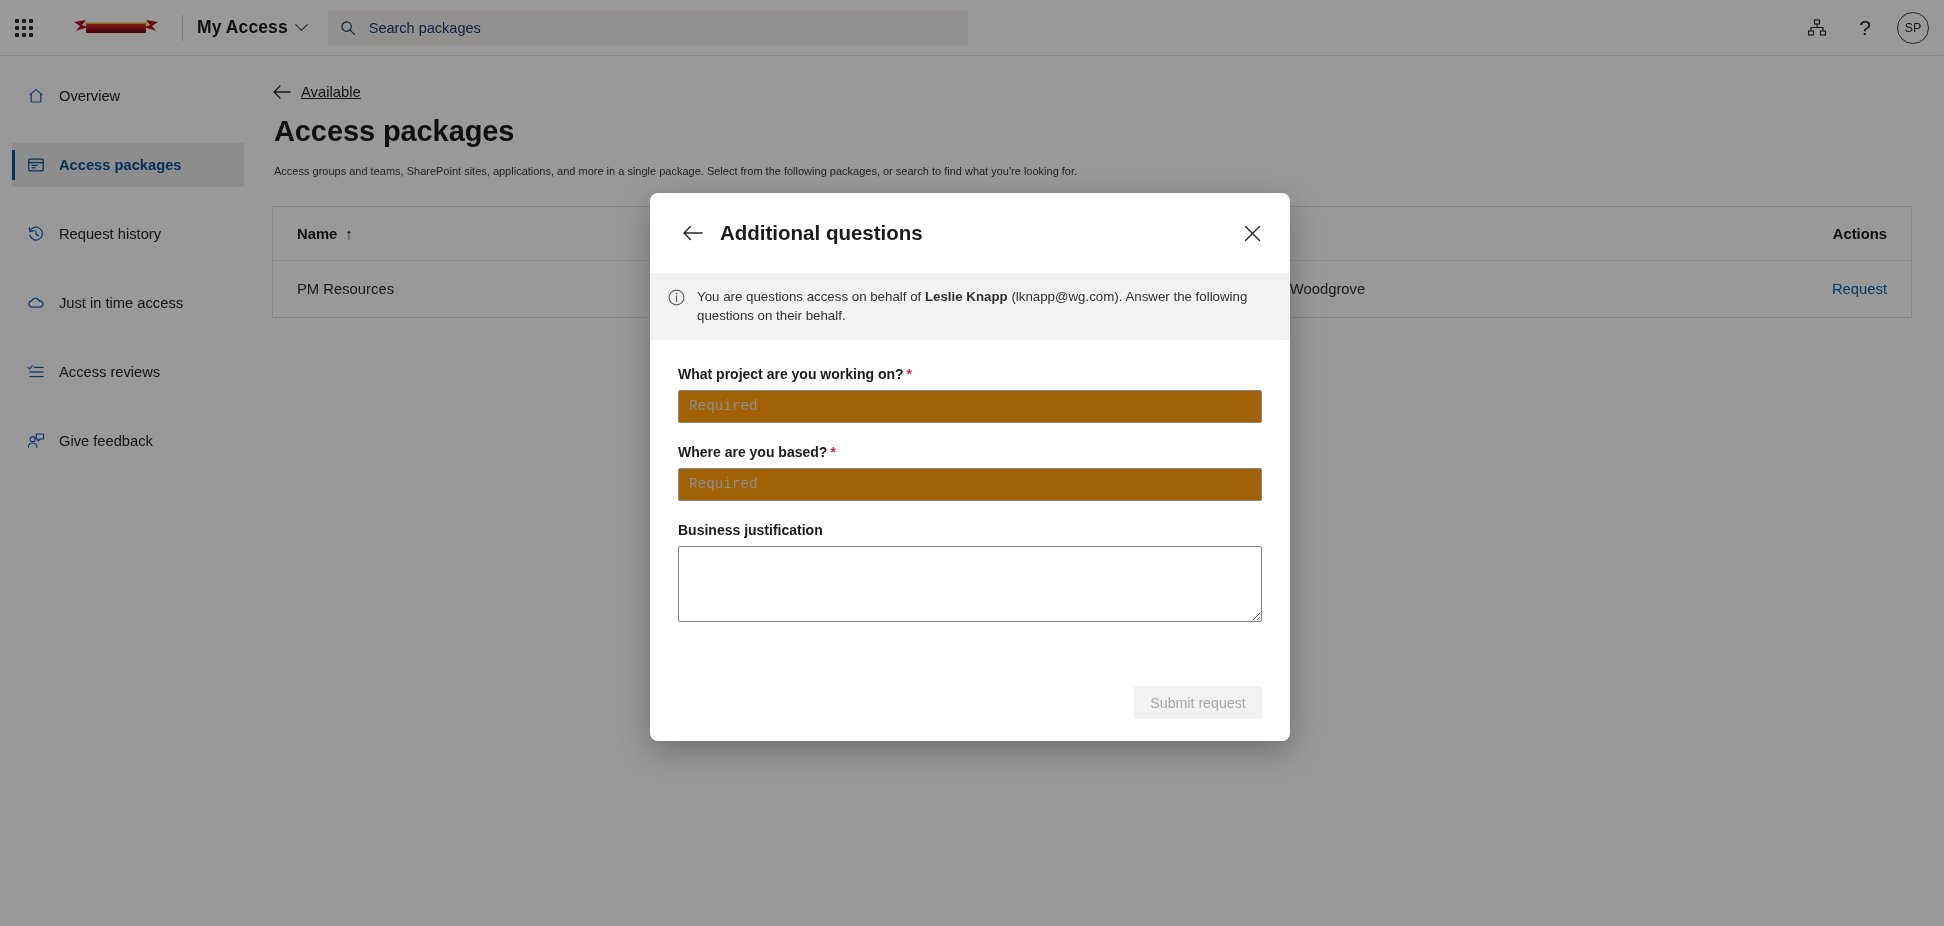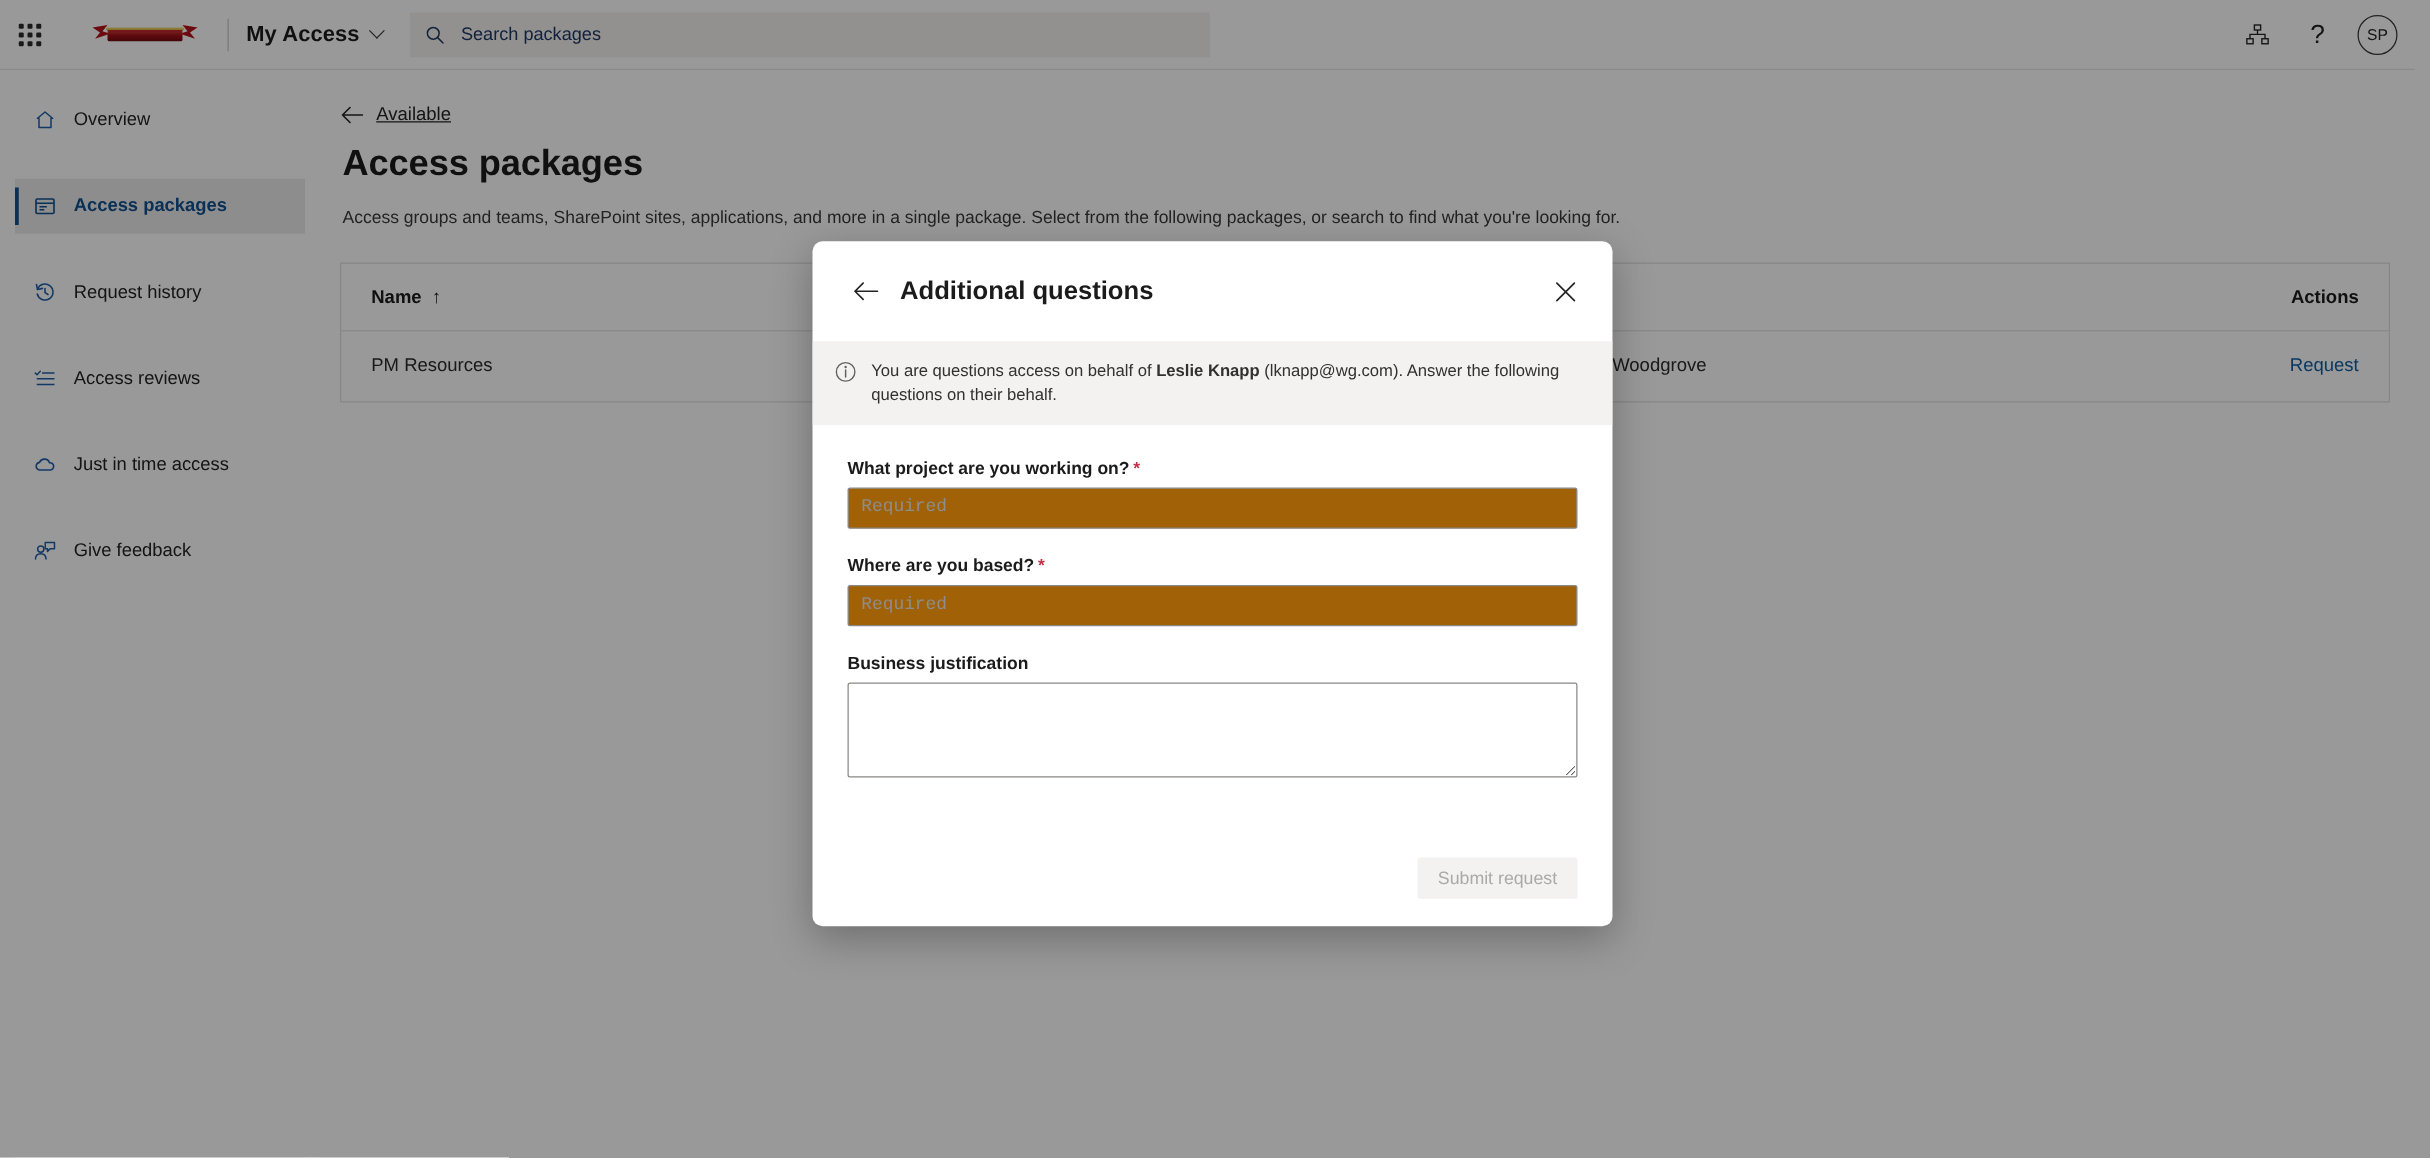--- a/index.html
+++ b/index.html
@@ -9,21 +9,21 @@
     overflow: hidden;
     font-family: "Liberation Sans", sans-serif;
   }
   body { background: #ffffff; position: relative; }
 
   
   #page { position: absolute; inset: 0; background: #ffffff; }
 
   
   .topbar {
-    position: absolute; top: 0; left: 0; right: 12px; height: 56px;
+    position: absolute; top: 0; left: 0; right: 1px; height: 56px;
     background: #ffffff; display: flex; align-items: center;
     border-bottom: 1px solid #e6e6e6;
   }
   .waffle {
     width: 48px; height: 56px; display: flex; align-items: center;
     justify-content: center; cursor: pointer;
   }
   .waffle-grid {
     display: grid; grid-template-columns: repeat(3, 4px);
     grid-template-rows: repeat(3, 4px); gap: 3px;
@@ -70,21 +70,21 @@
   .nav-item .ico { width: 20px; height: 20px; display: flex; align-items: center; justify-content: center; flex: 0 0 20px; }
   .nav-item.active { background: #ebebeb; font-weight: 700; color: #10508f; }
   .nav-item.active::before {
     content: ""; position: absolute; left: 0; top: 7px; bottom: 7px; width: 3px; background: #10508f;
   }
 
   
   .main { position: absolute; top: 56px; left: 244px; right: 0; bottom: 0; background: #ffffff; padding: 28px 36px 0 28px; }
   .breadcrumb { display: flex; align-items: center; gap: 10px; font-size: 14.8px; color: #242424; cursor: pointer; text-decoration: underline; }
   .page-title { font-size: 29px; font-weight: 600; color: #1b1b1b; margin: 15px 0 0 2px; letter-spacing: -.1px; }
-  .page-desc { font-size: 14px; color: #3a3a3a; margin: 17px 0 0 2px; }
+  .page-desc { font-size: 11px; color: #3a3a3a; margin: 17px 0 0 2px; }
 
   .table-card {
     margin-top: 29px; border: 1px solid #e0e0e0; background: #fff; width: 1640px;
   }
   table { width: 100%; border-collapse: collapse; }
   thead th {
     text-align: left; font-size: 14.8px; font-weight: 700; color: #1b1b1b;
     padding: 18px 0 18px 24px; border-bottom: 1px solid #e6e6e6; white-space: nowrap;
   }
   tbody td { font-size: 14.8px; color: #2b2b2b; padding: 20px 0 20px 24px; }
@@ -243,36 +243,36 @@
           <path d="M9 5.8 V9.1 L11.4 10.6" fill="none" stroke="#1f5faa" stroke-width="1.25" stroke-linecap="round"></path>
         </svg>
       </span>
       <span>Request history</span>
     </div>
 
 
     <div class="nav-item">
       <span class="ico">
         <svg width="18" height="18" viewBox="0 0 18 18">
+          <path d="M4.4 13 A3.1 3.1 0 0 1 4.6 6.9 A4.3 4.3 0 0 1 12.6 7.2 A2.9 2.9 0 0 1 13.4 13 Z" fill="none" stroke="#1f5faa" stroke-width="1.25" stroke-linejoin="round"></path>
+        </svg>
+      </span>
+      <span>Just in time access</span>
+    </div>
+
+    <div class="nav-item">
+      <span class="ico">
+        <svg width="18" height="18" viewBox="0 0 18 18">
           <path d="M1.2 4.4 L2.6 5.8 L5.2 3" fill="none" stroke="#1f5faa" stroke-width="1.2" stroke-linecap="round" stroke-linejoin="round"></path>
           <line x1="6.6" y1="4.4" x2="16.6" y2="4.4" stroke="#1f5faa" stroke-width="1.3"></line>
           <line x1="2.4" y1="9" x2="16.6" y2="9" stroke="#1f5faa" stroke-width="1.3"></line>
           <line x1="2.4" y1="13.6" x2="16.6" y2="13.6" stroke="#1f5faa" stroke-width="1.3"></line>
         </svg>
       </span>
       <span>Access reviews</span>
-    </div>
-
-    <div class="nav-item">
-      <span class="ico">
-        <svg width="18" height="18" viewBox="0 0 18 18">
-          <path d="M4.4 13 A3.1 3.1 0 0 1 4.6 6.9 A4.3 4.3 0 0 1 12.6 7.2 A2.9 2.9 0 0 1 13.4 13 Z" fill="none" stroke="#1f5faa" stroke-width="1.25" stroke-linejoin="round"></path>
-        </svg>
-      </span>
-      <span>Just in time access</span>
     </div>
 
     <div class="nav-item">
       <span class="ico">
         <svg width="18" height="18" viewBox="0 0 18 18">
           <circle cx="5.6" cy="7.2" r="2.5" fill="none" stroke="#1f5faa" stroke-width="1.2"></circle>
           <path d="M1.4 15.2 C1.4 12.1 3.4 11 5.6 11 C7.8 11 9.8 12.1 9.8 15.2" fill="none" stroke="#1f5faa" stroke-width="1.2" stroke-linecap="round"></path>
           <path d="M9.2 2 H16.6 V7 H13.2 L11 9.1 V7 H9.2 Z" fill="none" stroke="#1f5faa" stroke-width="1.2" stroke-linejoin="round"></path>
         </svg>
       </span>

